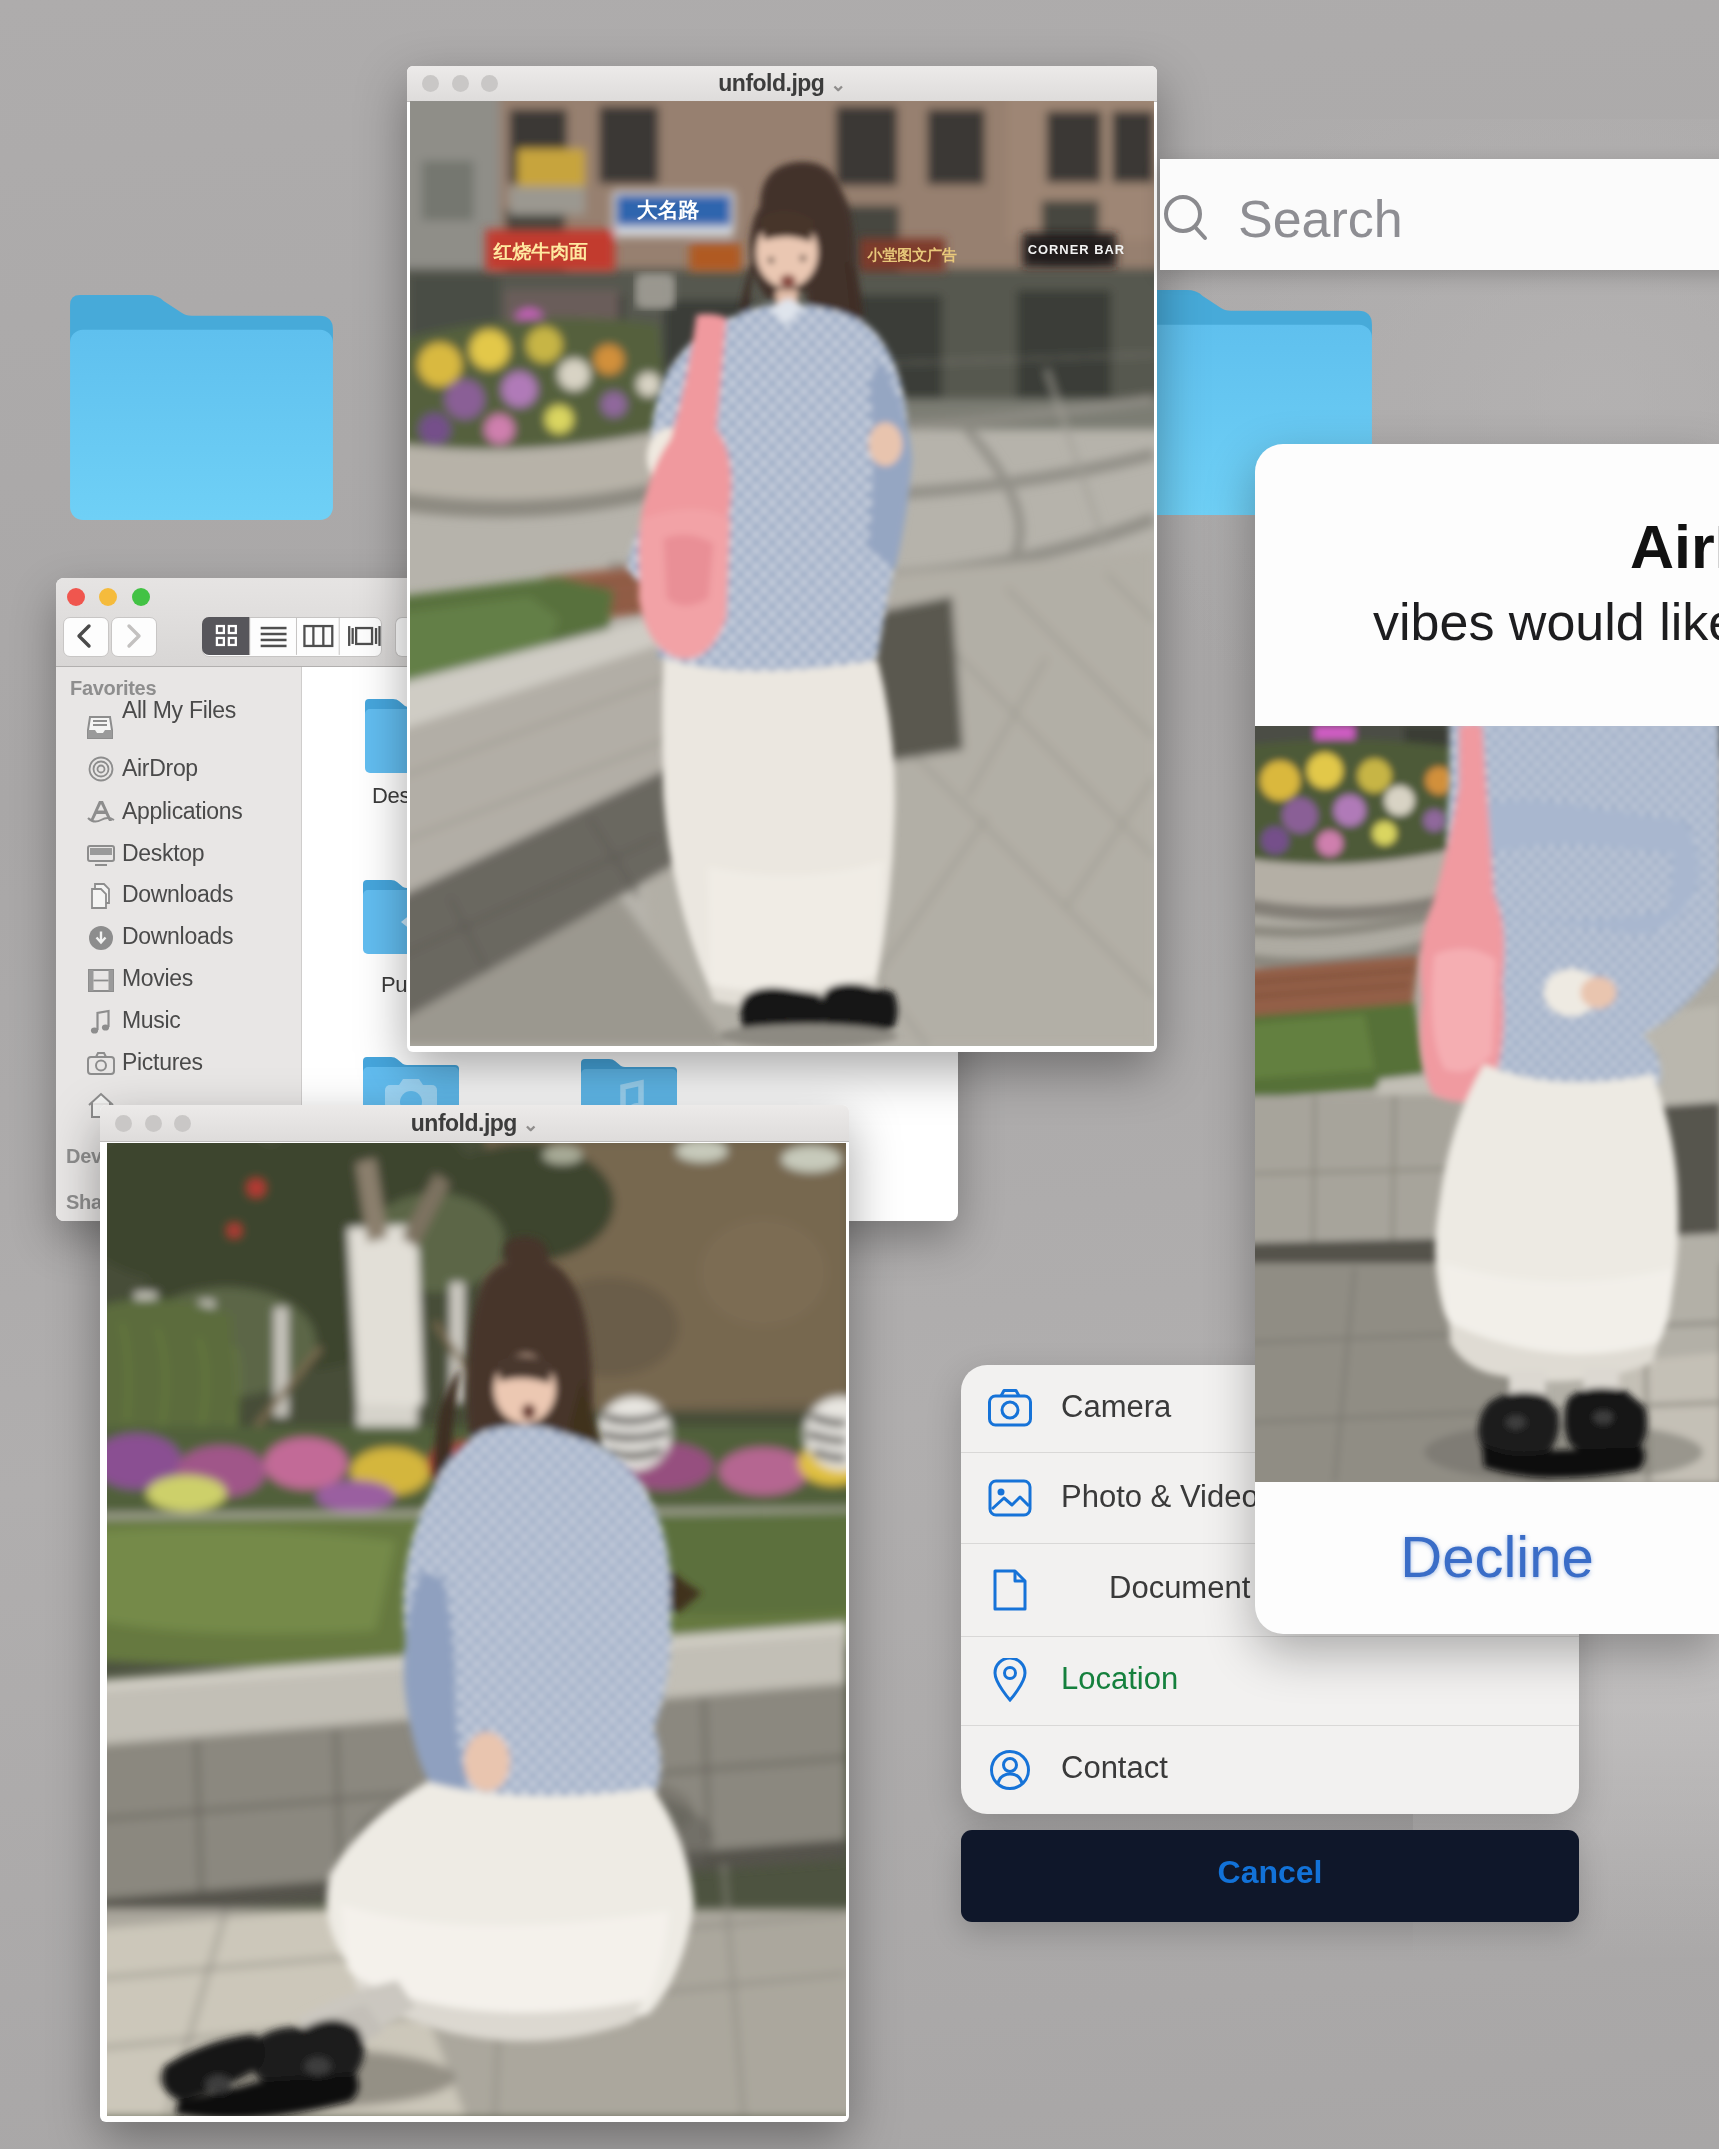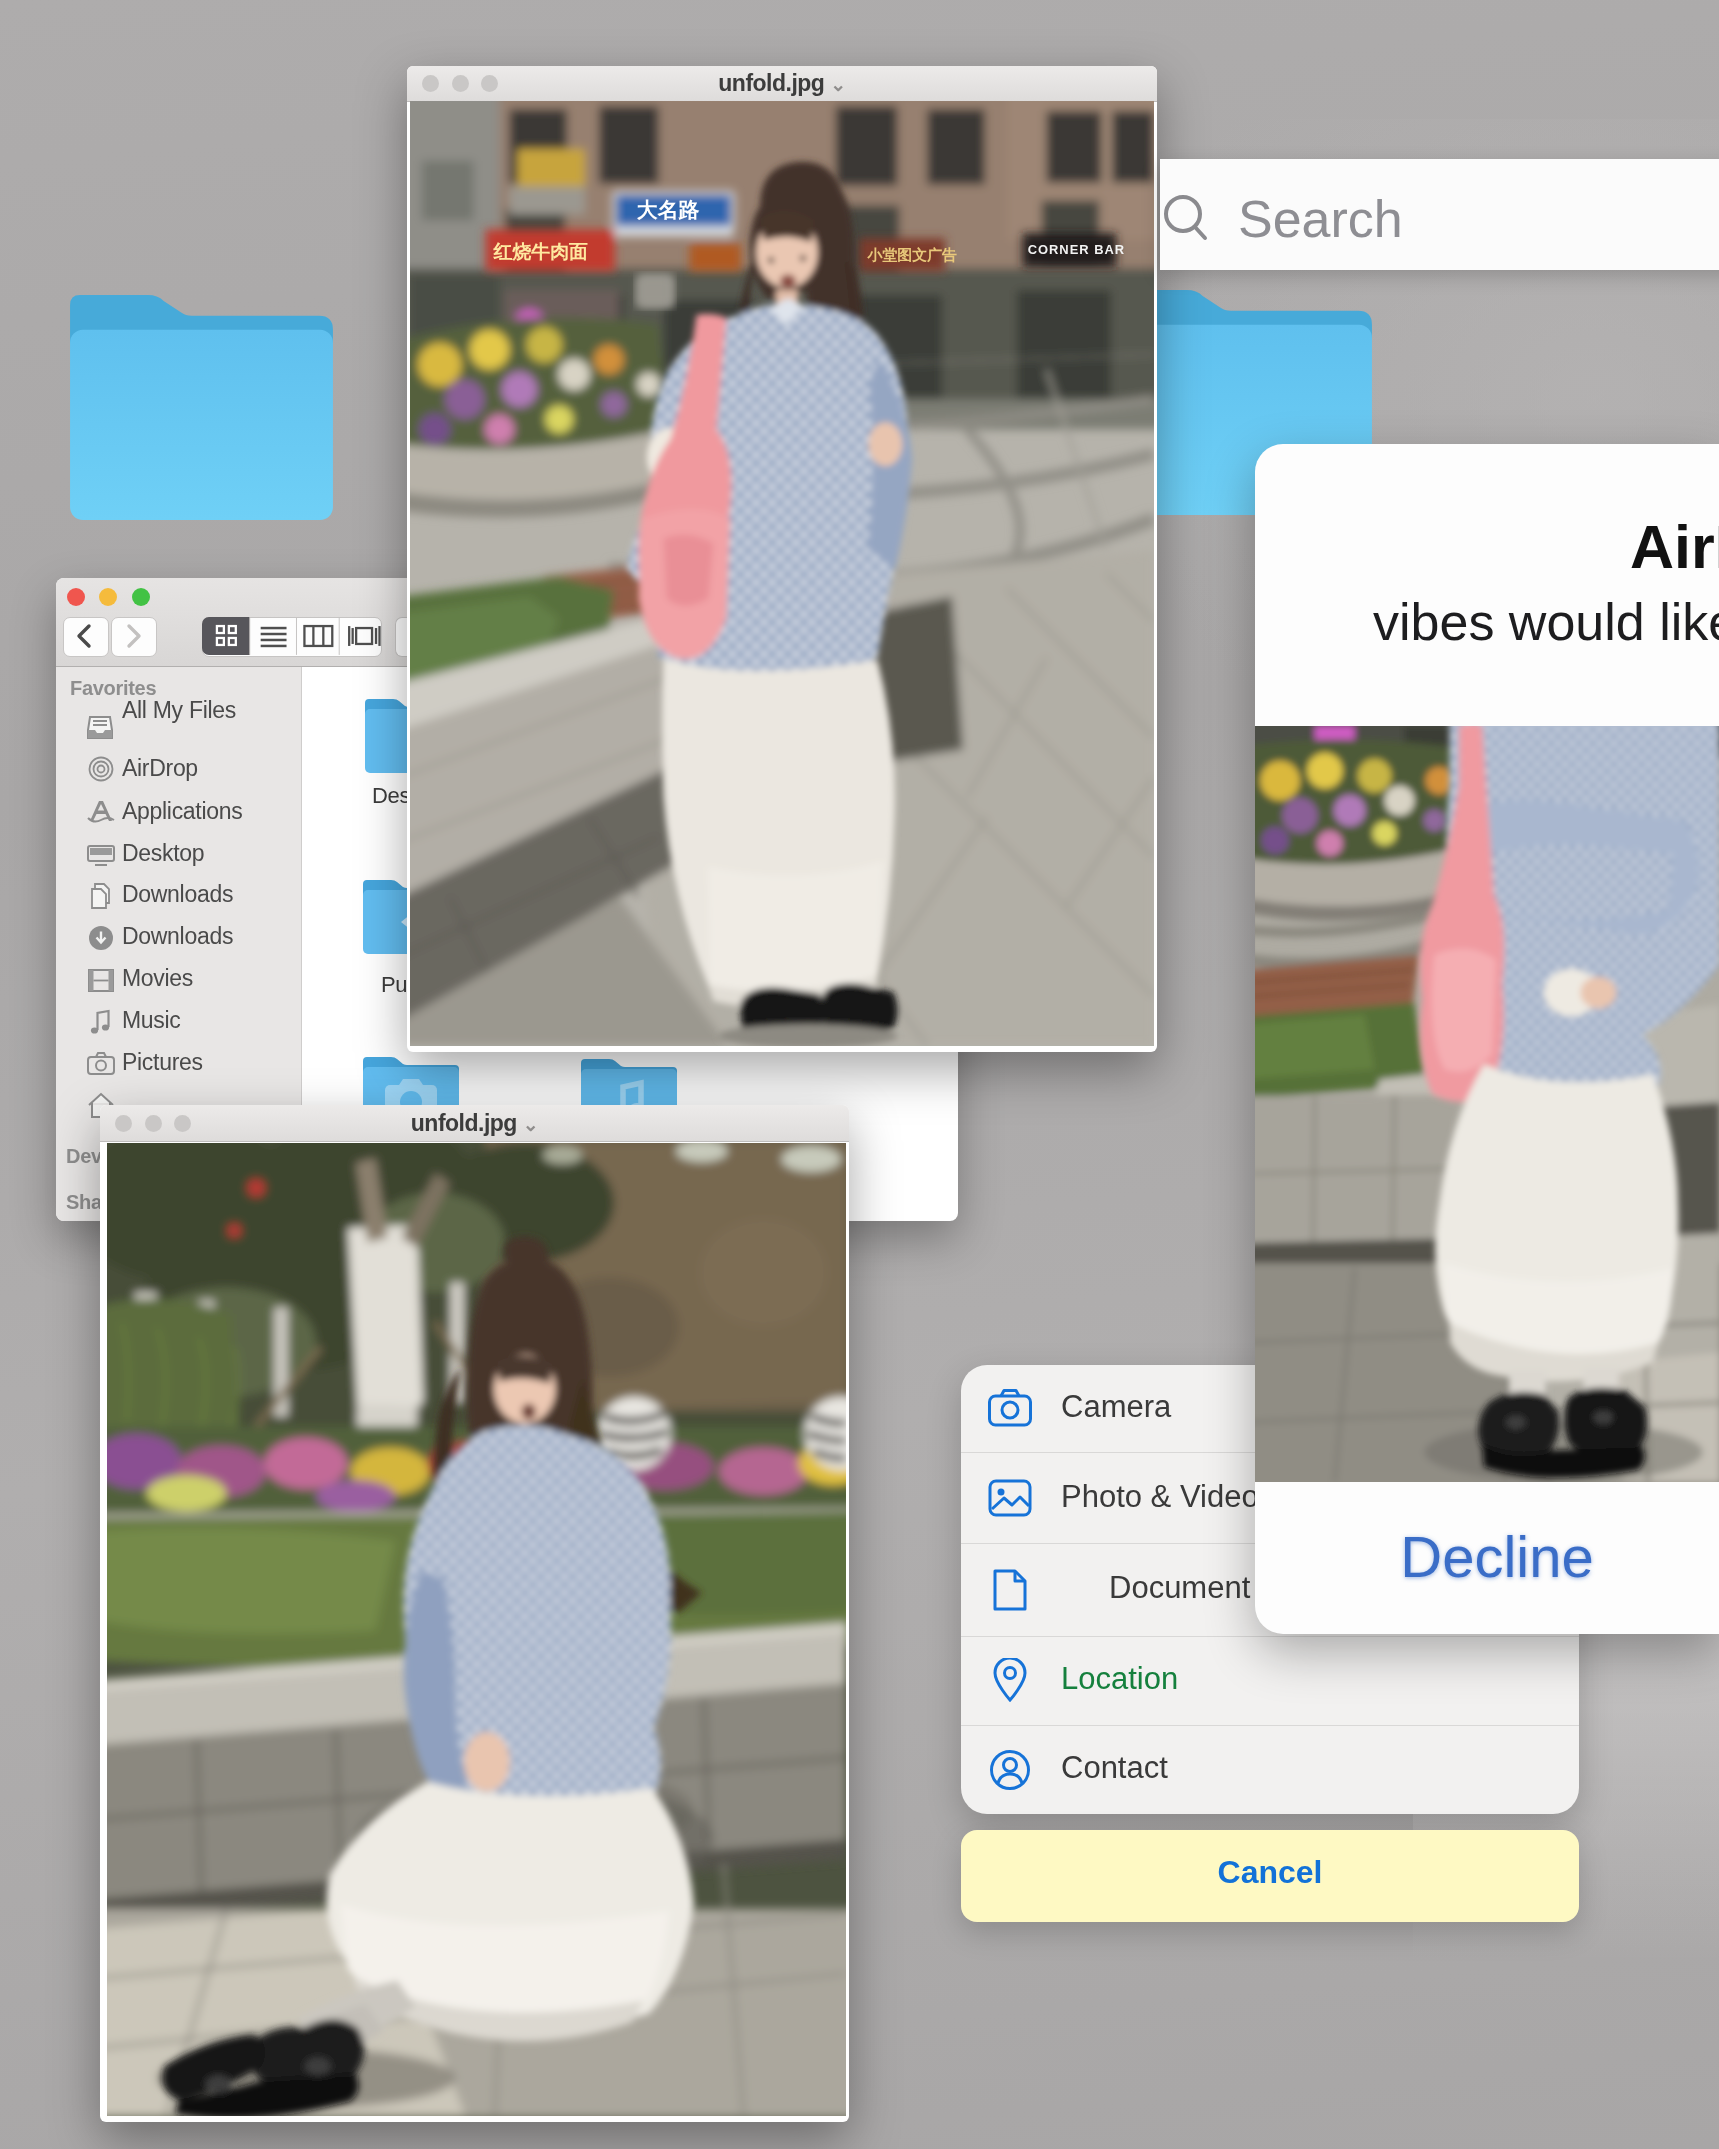--- a/index.html
+++ b/index.html
@@ -575,21 +575,21 @@
     <path d="M20 42 C20 42 5 25 5 15 A15 15 0 1 1 35 15 C35 25 20 42 20 42 Z" fill="none" stroke="#1673d8" stroke-width="3"></path>
     <circle cx="20" cy="15" r="5.5" fill="none" stroke="#1673d8" stroke-width="3"></circle>
   </svg>
   <svg class="abs" style="left:28px;top:384px;" width="42" height="42" viewBox="0 0 42 42">
     <circle cx="21" cy="21" r="18.5" fill="none" stroke="#1673d8" stroke-width="3"></circle>
     <circle cx="21" cy="16" r="6.5" fill="none" stroke="#1673d8" stroke-width="3"></circle>
     <path d="M9 34 C11 27 16 25 21 25 C26 25 31 27 33 34" fill="none" stroke="#1673d8" stroke-width="3"></path>
   </svg>
 </div>
 
-<div class="abs" style="left:961px;top:1830px;width:618px;height:92px;border-radius:16px;background:#fef9c3;box-shadow:0 10px 30px rgba(0,0,0,0.18);">
+<div class="abs" style="left:961px;top:1830px;width:618px;height:92px;border-radius:11px;background:#0f172a;box-shadow:0 10px 30px rgba(0,0,0,0.18);">
   <div class="abs" style="left:0;top:26px;width:618px;text-align:center;font-size:32px;font-weight:bold;color:#1272d8;line-height:1;">Cancel</div>
 </div>
 
 <div class="abs" id="airdrop" style="left:1255px;top:444px;width:465px;height:1190px;border-radius:28px 0 0 28px;background:#fdfdfd;box-shadow:0 18px 50px rgba(0,0,0,0.3);">
   <div class="abs" style="left:375px;top:73px;font-size:61px;font-weight:bold;color:#111;white-space:nowrap;line-height:1;">AirDrop</div>
   <div class="abs" style="left:118px;top:152px;font-size:52px;color:#1d1d1f;white-space:nowrap;line-height:1;">vibes would like to share a photo</div>
   <div class="abs" id="photo3" style="left:0;top:282px;width:465px;height:756px;background:#a5a29a;overflow:hidden;">
   <svg width="465" height="756" viewBox="0 0 467 760">
     <defs>
       <filter id="b3a" x="-10%" y="-10%" width="120%" height="120%">

